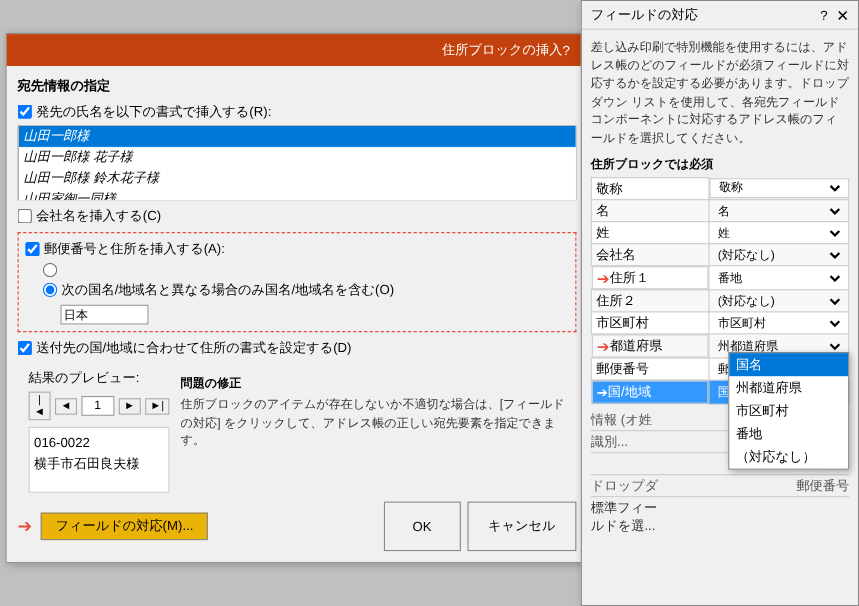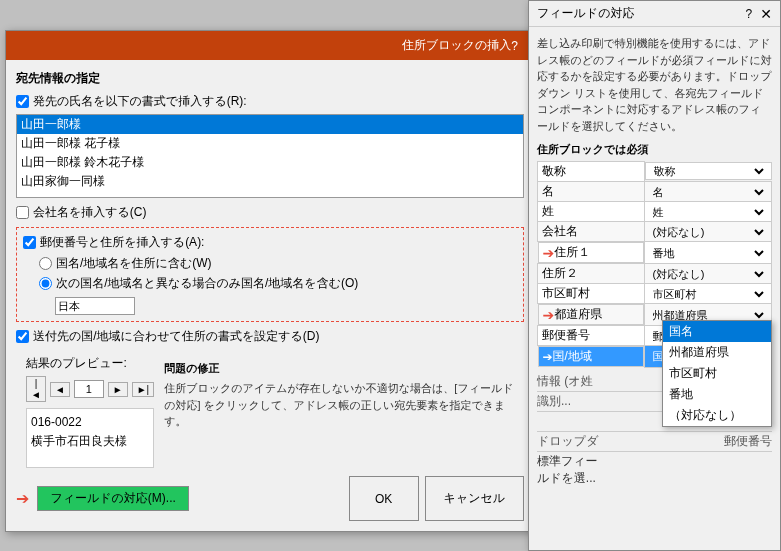--- a/index.html
+++ b/index.html
@@ -30,23 +30,24 @@
     .section-title { font-size: 12px; font-weight: bold; margin-bottom: 6px; }
 
     
     .checkbox-row { display: flex; align-items: center; gap: 4px; margin-bottom: 4px; }
     .checkbox-row input[type=checkbox] { width: 13px; height: 13px; }
 
     
     .listbox {
       border: 1px solid #999;
       background: white;
-      height: 84px;
+      height: 68px;
       overflow-y: auto;
       margin-bottom: 6px;
+      font-style: italic;
     }
     .listbox-item { padding: 1px 4px; cursor: pointer; }
     .listbox-item.selected { background: #0078d7; color: white; }
 
     
     .company-row { display: flex; align-items: center; gap: 4px; margin-bottom: 6px; }
 
     
     .dashed-section {
       border: 1px dashed #e74c3c;
@@ -82,21 +83,21 @@
 
     
     .problem-section { margin-top: 6px; }
     .problem-label { font-size: 11px; font-weight: bold; margin-bottom: 4px; }
     .problem-text { font-size: 11px; line-height: 1.5; color: #333; height: 70px; overflow: hidden; }
 
     
     .bottom-row { display: flex; justify-content: space-between; align-items: center; margin-top: 8px; }
     .field-btn {
       border: 1px solid #888;
-      background: #22c55e;
+      background: #eab308;
       padding: 3px 12px;
       cursor: pointer;
       font-size: 12px;
     }
     .ok-cancel { display: flex; gap: 6px; }
     .ok-btn, .cancel-btn {
       border: 1px solid #888;
       background: #f0f0f0;
       padding: 13px 18px;
       cursor: pointer;
@@ -200,21 +201,20 @@
     </div>
 
     <div class="dashed-section">
       <div class="checkbox-row">
         <input type="checkbox" checked="" style="">
         <label>郵便番号と住所を挿入する(A):</label>
       </div>
       <div class="radio-group">
         <div class="radio-row">
           <input type="radio" name="country" style="">
-          <label>国名/地域名を住所に含む(W)</label>
         </div>
         <div class="radio-row">
           <input type="radio" name="country" checked="" style="">
           <label>次の国名/地域名と異なる場合のみ国名/地域名を含む(O)</label>
         </div>
         <div style="margin-left: 16px; margin-top: 2px;">
           <input type="text" class="country-input" value="日本" style="">
         </div>
       </div>
     </div>

